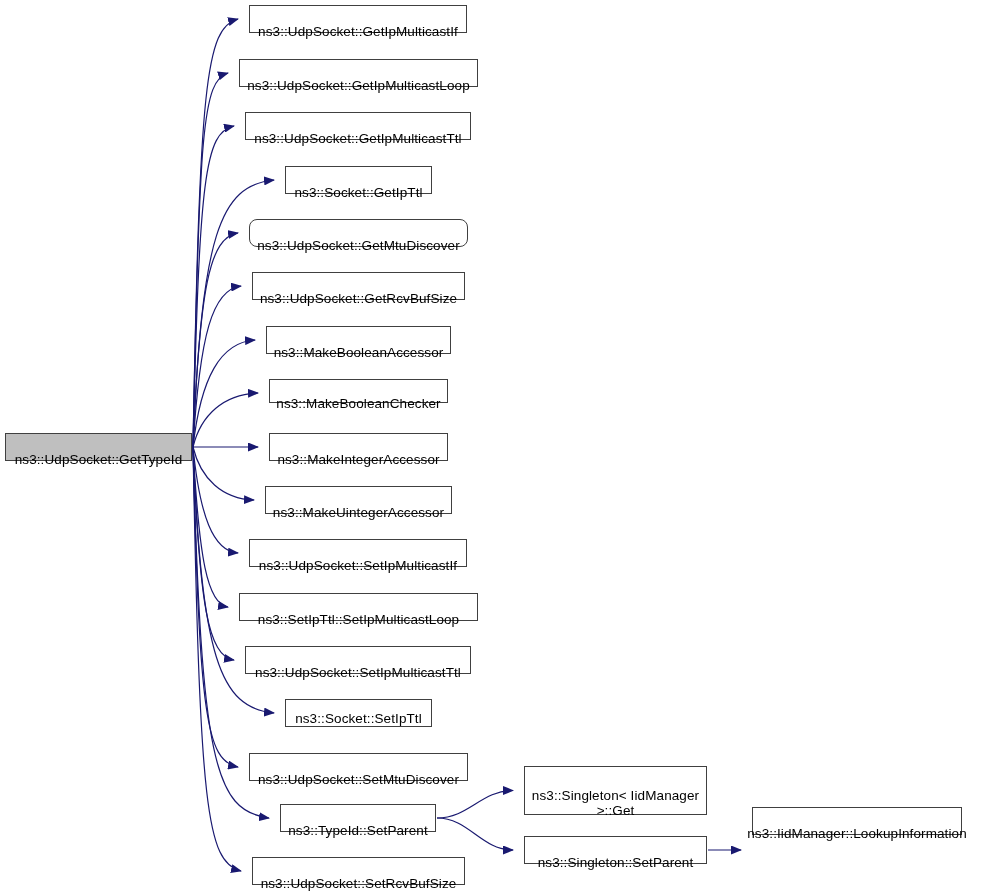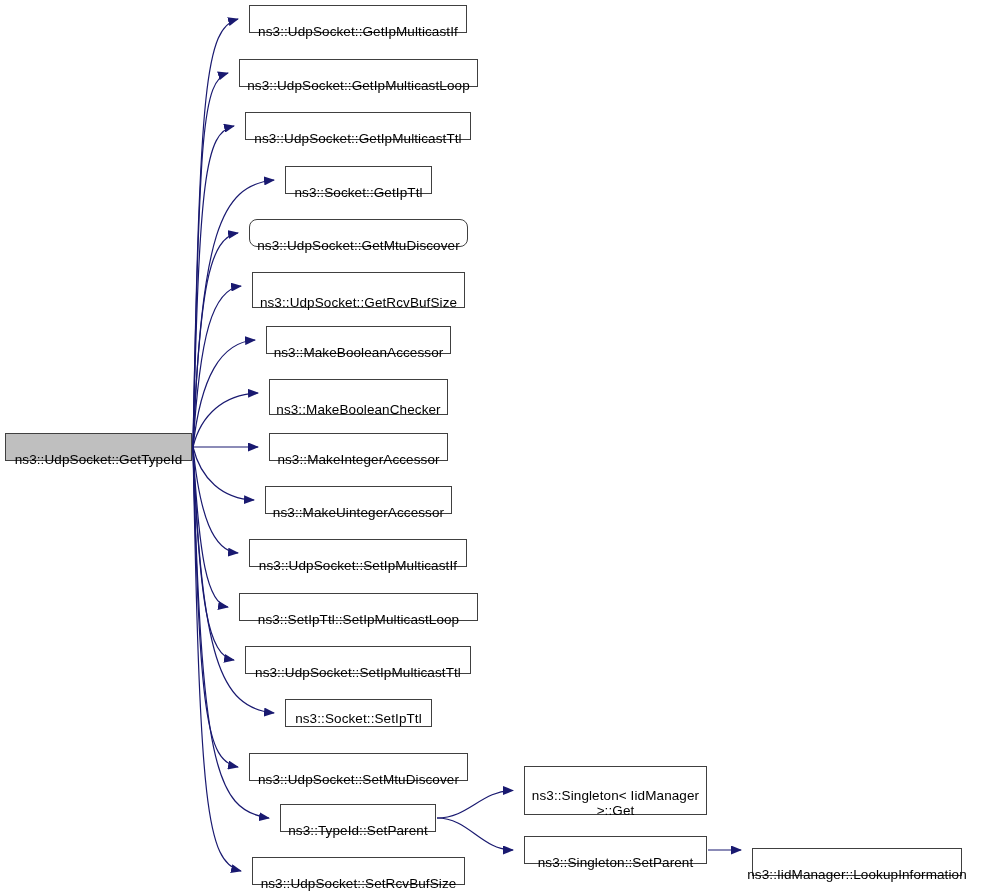--- a/index.html
+++ b/index.html
@@ -80,30 +80,30 @@
       <path d="M437,818 C468.92,818 481.08,850 513,850" fill="none" stroke="#191970" stroke-width="1.2" marker-end="url(#ah)"></path>
       <path d="M708,850 L741,850" fill="none" stroke="#191970" stroke-width="1.2" marker-end="url(#ah)"></path>
     </svg>
   <div id="nodes-layer">
       <div class="node root" style="left: 5px; top: 433px; width: 187px; height: 28px;"><span class="label">ns3::UdpSocket::GetTypeId</span></div>
       <div class="node" style="left: 249px; top: 5px; width: 218px; height: 28px;"><span class="label">ns3::UdpSocket::GetIpMulticastIf</span></div>
       <div class="node" style="left: 239px; top: 59px; width: 239px; height: 28px;"><span class="label">ns3::UdpSocket::GetIpMulticastLoop</span></div>
       <div class="node" style="left: 245px; top: 112px; width: 226px; height: 28px;"><span class="label">ns3::UdpSocket::GetIpMulticastTtl</span></div>
       <div class="node" style="left: 285px; top: 166px; width: 147px; height: 28px;"><span class="label">ns3::Socket::GetIpTtl</span></div>
       <div class="node" style="left: 249px; top: 219px; width: 219px; height: 28px; border-radius: 8px;"><span class="label">ns3::UdpSocket::GetMtuDiscover</span></div>
-      <div class="node" style="left: 252px; top: 272px; width: 213px; height: 36px;"><span class="label">ns3::UdpSocket::GetRcvBufSize</span></div>
+      <div class="node" style="left: 252px; top: 272px; width: 213px; height: 28px;"><span class="label">ns3::UdpSocket::GetRcvBufSize</span></div>
       <div class="node" style="left: 266px; top: 326px; width: 185px; height: 28px;"><span class="label">ns3::MakeBooleanAccessor</span></div>
-      <div class="node" style="left: 269px; top: 379px; width: 179px; height: 36px;"><span class="label">ns3::MakeBooleanChecker</span></div>
+      <div class="node" style="left: 269px; top: 379px; width: 179px; height: 24px;"><span class="label">ns3::MakeBooleanChecker</span></div>
       <div class="node" style="left: 269px; top: 433px; width: 179px; height: 28px;"><span class="label">ns3::MakeIntegerAccessor</span></div>
       <div class="node" style="left: 265px; top: 486px; width: 187px; height: 28px;"><span class="label">ns3::MakeUintegerAccessor</span></div>
       <div class="node" style="left: 249px; top: 539px; width: 218px; height: 28px;"><span class="label">ns3::UdpSocket::SetIpMulticastIf</span></div>
       <div class="node" style="left: 239px; top: 593px; width: 239px; height: 28px;"><span class="label">ns3::SetIpTtl::SetIpMulticastLoop</span></div>
       <div class="node" style="left: 245px; top: 646px; width: 226px; height: 28px;"><span class="label">ns3::UdpSocket::SetIpMulticastTtl</span></div>
       <div class="node" style="left: 285px; top: 699px; width: 147px; height: 28px; align-items: flex-end;"><span class="label">ns3::Socket::SetIpTtl</span></div>
       <div class="node" style="left: 249px; top: 753px; width: 219px; height: 28px;"><span class="label">ns3::UdpSocket::SetMtuDiscover</span></div>
       <div class="node" style="left: 280px; top: 804px; width: 156px; height: 28px;"><span class="label">ns3::TypeId::SetParent</span></div>
       <div class="node" style="left: 252px; top: 857px; width: 213px; height: 28px;"><span class="label">ns3::UdpSocket::SetRcvBufSize</span></div>
       <div class="node" style="left: 524px; top: 766px; width: 183px; height: 49px;"><span class="label">ns3::Singleton&lt; IidManager
 &gt;::Get</span></div>
       <div class="node" style="left: 524px; top: 836px; width: 183px; height: 28px;"><span class="label">ns3::Singleton::SetParent</span></div>
-      <div class="node" style="left: 752px; top: 848px; width: 210px; height: 28px;"><span class="label">ns3::IidManager::LookupInformation</span></div>
+      <div class="node" style="left: 752px; top: 807px; width: 210px; height: 28px;"><span class="label">ns3::IidManager::LookupInformation</span></div>
     </div>
 </div>
 
 </body></html>

